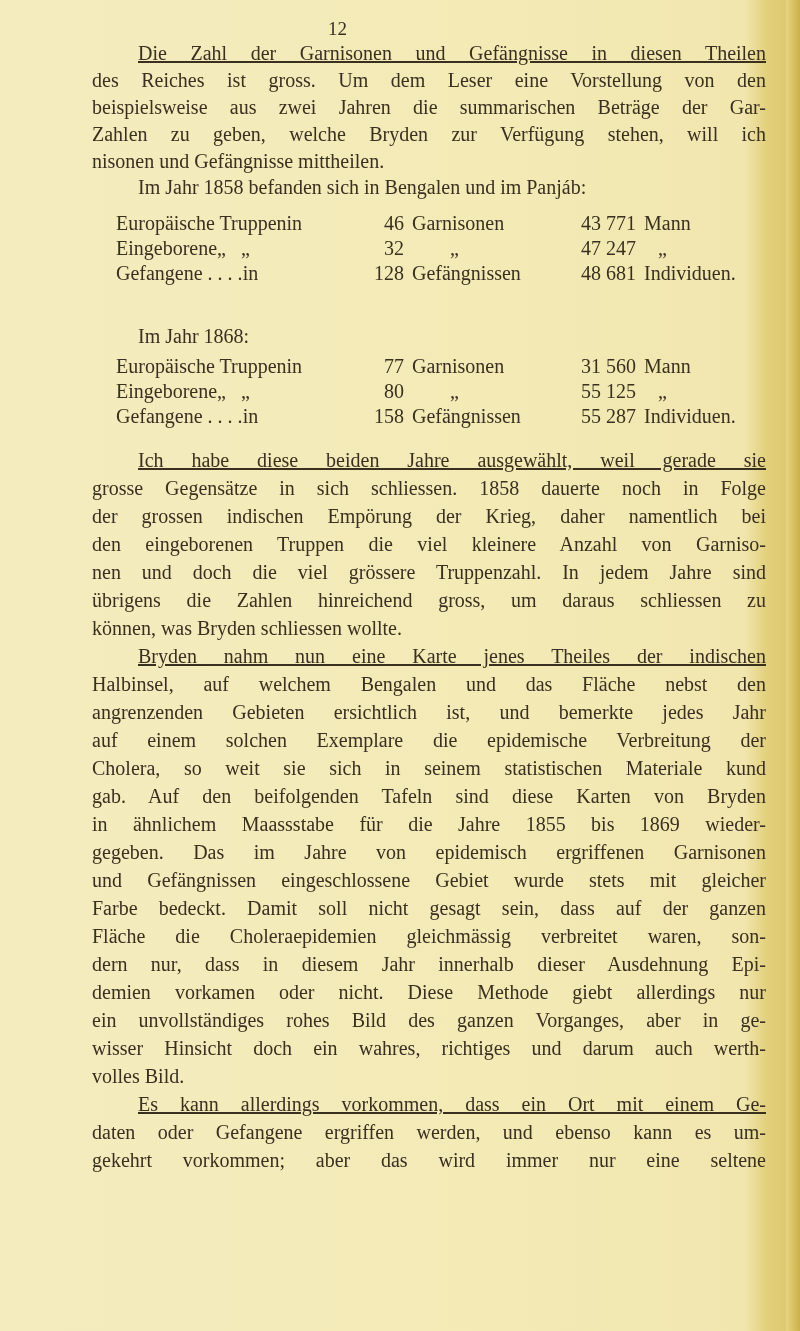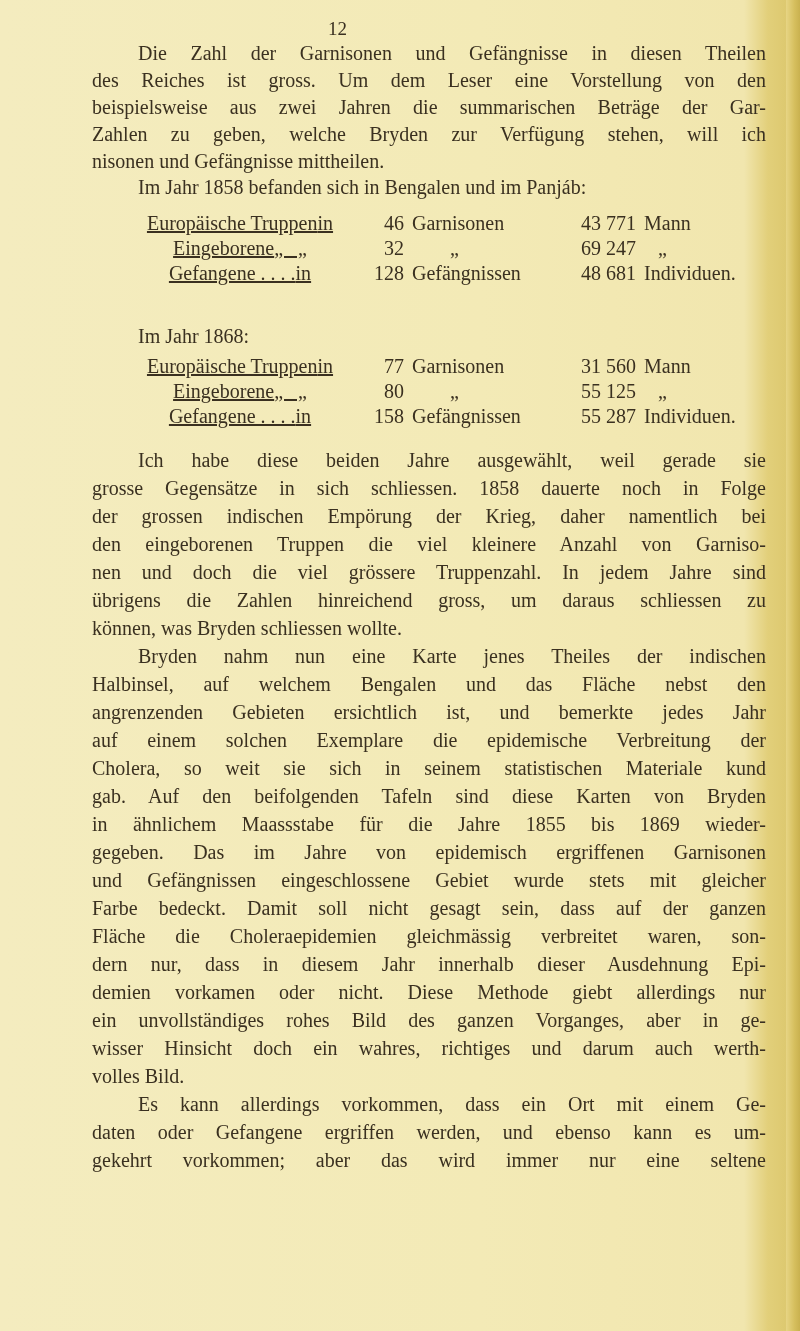--- a/index.html
+++ b/index.html
@@ -21,28 +21,28 @@
   .page-number {
     position: absolute; left: 0; width: 675px; top: 18px;
     text-align: center; font-size: 19px;
   }
   .text-block {
     position: absolute; left: 92px; width: 674px;
     font-size: 20px; line-height: 28px;
   }
   .line { display: block; text-align: justify; text-align-last: justify; white-space: nowrap; }
   .line.last { text-align-last: left; }
-  .line.ind { padding-left: 46px; }
+  .line.ind { padding-left: 46px; text-decoration: underline; }
   .intro { top: 40px; font-size: 20px; line-height: 27px; }
   .year-heading { position: absolute; left: 138px; font-size: 20px; }
   .table {
     position: absolute; left: 116px; font-size: 20px; line-height: 25px;
   }
   .row { display: flex; white-space: nowrap; }
-  .c1 { width: 248px; display: flex; justify-content: center; text-decoration: underline; }
+  .c1 { width: 248px; display: flex; justify-content: flex-start; }
   .c2 { width: 40px; text-align: right; }
   .c3 { width: 150px; padding-left: 8px; }
   .c4 { width: 74px; text-align: right; }
   .c5 { padding-left: 8px; }
 </style>
 </head>
 <body>
 
 <div class="page"></div>
 <div class="spine"></div>
@@ -70,21 +70,21 @@
     <span class="c4">43 771</span>
     <span class="c5">Mann</span>
   </div>
   <div class="row">
     <span class="c1">
         <span>Eingeborene</span>
         <span style="white-space:pre;">„   „</span>
       </span>
     <span class="c2">32</span>
     <span class="c3" style="padding-left:46px;">„</span>
-    <span class="c4" style="margin-left:-38px;">69 247</span>
+    <span class="c4" style="margin-left:-38px;">47 247</span>
     <span class="c5" style="padding-left:22px;">„</span>
   </div>
   <div class="row">
     <span class="c1">
         <span>Gefangene . . . .</span>
         <span>in</span>
       </span>
     <span class="c2">128</span>
     <span class="c3">Gefängnissen</span>
     <span class="c4">48 681</span>

